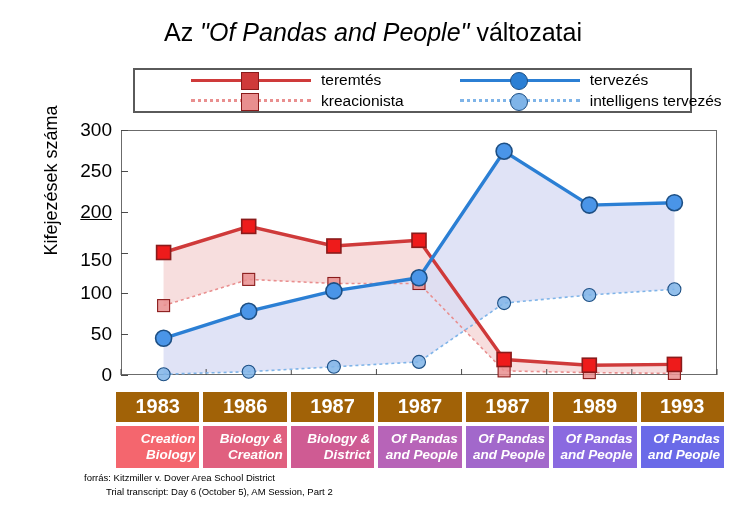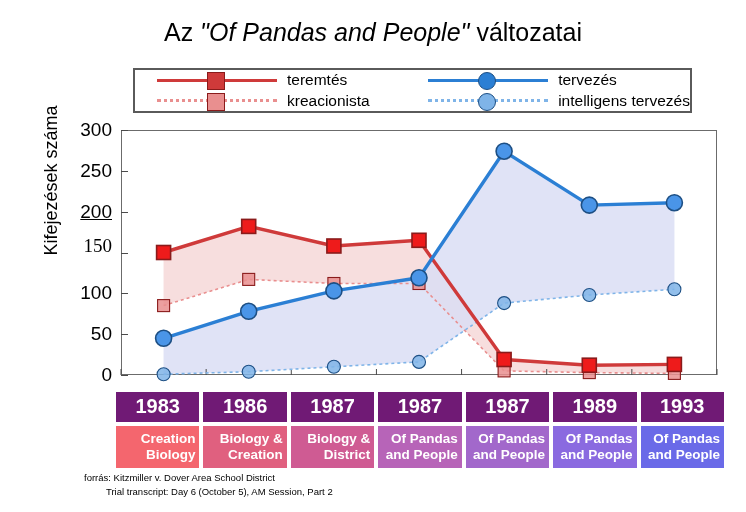--- a/index.html
+++ b/index.html
@@ -30,21 +30,21 @@
     background:#fff;
     box-sizing:border-box;
   }
   .legend-grid{
     position:absolute;left:0;top:0;width:100%;height:100%;
     display:grid;
     grid-template-columns:1fr 1fr;
     grid-template-rows:1fr 1fr;
     align-items:center;
   }
-  .leg-item{display:flex;align-items:center;height:100%;}
+  .leg-item{display:flex;align-items:center;height:100%;margin-left:34px;}
   .leg-sample{width:120px;height:20px;position:relative;flex:0 0 120px;margin-left:22px;}
   .leg-line{position:absolute;left:0;top:9px;width:120px;height:3px;}
   .leg-line.dash{
     height:0;border-top:3px dotted transparent;top:8px;
   }
   .leg-mark{position:absolute;left:50px;top:2px;width:16px;height:16px;}
   .leg-mark.sq{border:1px solid #7a1010;}
   .leg-mark.ci{border-radius:50%;border:1px solid #16406e;}
   .leg-label{font-size:15.5px;color:#000;margin-left:10px;white-space:nowrap;}
 
@@ -83,32 +83,32 @@
   
   .xtable{position:absolute;left:114px;top:390px;width:612px;}
   .row{display:flex;}
   .cell{
     box-sizing:border-box;
     flex:1 1 0;
     text-align:center;
     border:2px solid #ffffff;
   }
   .row-year .cell{
-    background:#701a75;color:#fff;
+    background:#a16207;color:#fff;
     font-size:20px;font-weight:bold;
     padding:4px 0 5px 0;
     line-height:1.05;
   }
   .row-name .cell{
     color:#fff;font-size:13.5px;font-weight:bold;
     line-height:1.18;
     padding:4px 4px 4px 4px;
     text-align:right;
     height:46px;
-    display:flex;flex-direction:column;justify-content:center;
+    display:flex;flex-direction:column;justify-content:center;font-style:italic;
   }
   .row-name .cell span{display:block;}
   .row-sub{margin-top:2px;}
   .row-sub .cell{
     background:transparent;border:2px solid transparent;
     color:#fff;font-size:13.5px;font-weight:bold;
     padding:4px 0 5px 0;
   }
   .row-sub .cell.on{background:#000;border:2px solid #ffffff;}
 
@@ -164,21 +164,21 @@
 
   <div class="plot-wrap">
     <div class="plot-frame"></div>
     <div id="yticks-layer">
         <div class="ytick" style="top: 0px;">300</div>
         <div class="ytick-mark" style="top: 0px;"></div>
         <div class="ytick" style="top: 40.8333px;">250</div>
         <div class="ytick-mark" style="top: 40.8333px;"></div>
         <div class="ytick" style="top: 81.6667px; text-decoration: underline;">200</div>
         <div class="ytick-mark" style="top: 81.6667px;"></div>
-        <div class="ytick" style="top: 116px; font-family: Liberation Serif, serif;">150</div>
+        <div class="ytick" style="top: 130px;">150</div>
         <div class="ytick-mark" style="top: 122.5px;"></div>
         <div class="ytick" style="top: 163.333px;">100</div>
         <div class="ytick-mark" style="top: 163.333px;"></div>
         <div class="ytick" style="top: 204.167px;">50</div>
         <div class="ytick-mark" style="top: 204.167px;"></div>
         <div class="ytick" style="top: 245px;">0</div>
         <div class="ytick-mark" style="top: 245px;"></div>
       </div>
     <svg class="plot" id="plot-svg" viewBox="0 0 596 245" preserveAspectRatio="none">
         <path d="M42.57142857142857,122.5 L127.71428571428571,96.36666666666667 L212.85714285714283,115.96666666666667 L298,110.25 L383.1428571428571,229.48333333333332 L468.2857142857142,235.2 L553.4285714285714,234.38333333333333 L553.4285714285714,243.36666666666667 L468.2857142857142,242.55 L383.1428571428571,240.91666666666666 L298,153.53333333333333 L212.85714285714283,153.53333333333333 L127.71428571428571,149.45 L42.57142857142857,175.58333333333331 Z" fill="#f6d8d8" fill-opacity="0.85"></path>

